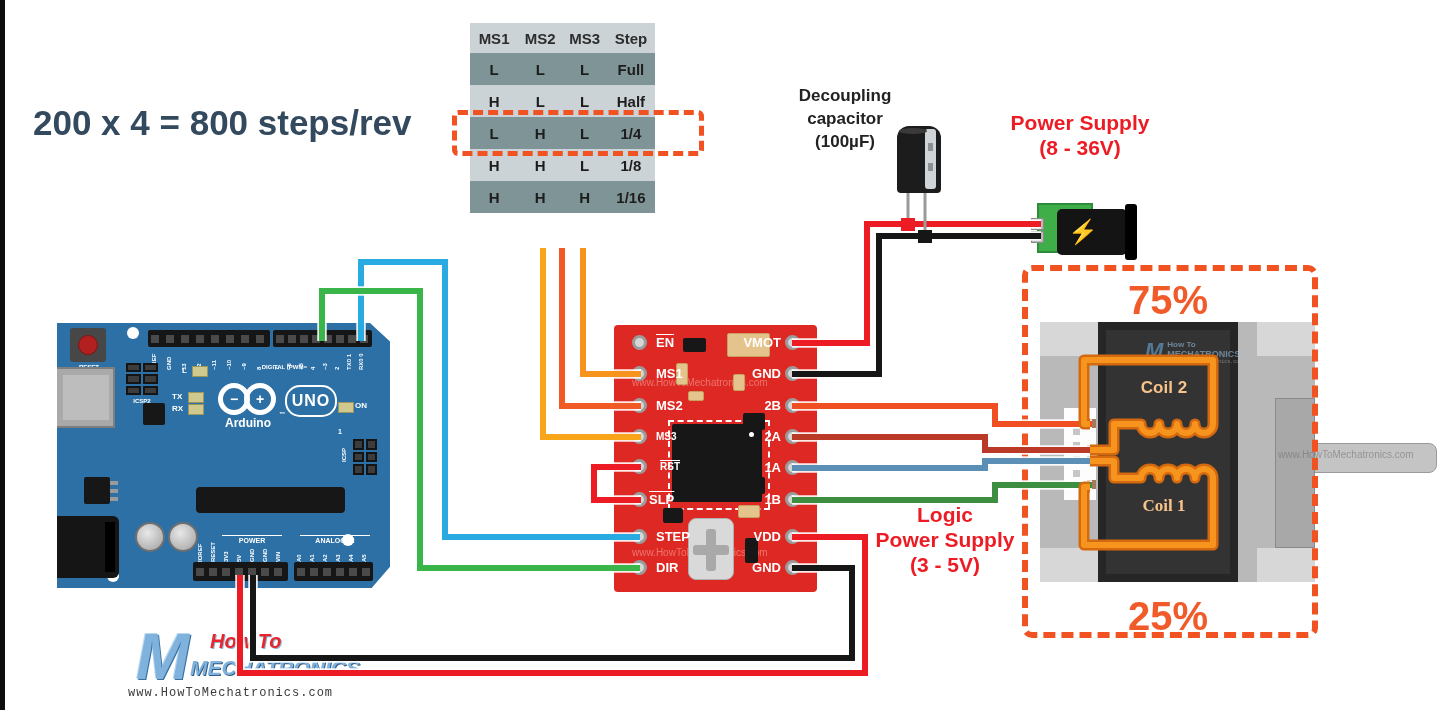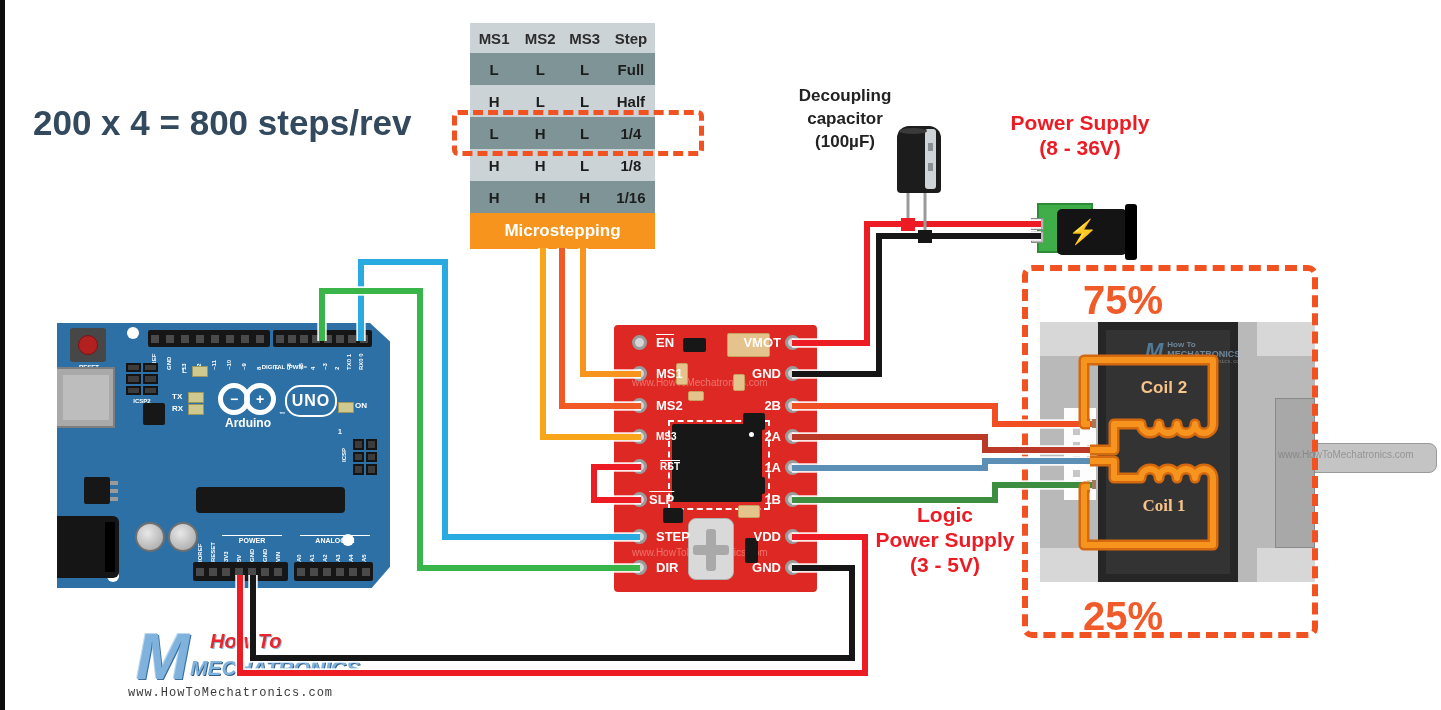--- a/index.html
+++ b/index.html
@@ -30,21 +30,21 @@
   .pin{position:absolute;width:15px;height:15px;border-radius:50%;background:#d6d6d6;
        border:3px solid #9b9b9b;box-sizing:border-box;}
   .dlbl{position:absolute;color:#fff;font-weight:bold;font-size:13px;line-height:16px;}
   .dlbl.sm{font-size:10px;line-height:16px;}
   .ovl{text-decoration:overline;}
   .cmp-blk{position:absolute;background:#171717;border-radius:2px;}
   .cmp-tan{position:absolute;background:#e4c48c;border:1px solid #c9a15f;border-radius:2px;box-sizing:border-box;}
   
   .redtxt{color:#ed1c24;font-weight:bold;font-size:21px;text-align:center;line-height:25px;}
   .blktxt{color:#222;font-weight:bold;font-size:17px;text-align:center;line-height:23px;}
-  .pct{color:#f15a29;font-weight:bold;font-size:40px;}
+  .pct{color:#f15a29;font-weight:bold;font-size:40px;text-align:center;}
   .coillbl{position:absolute;width:78px;text-align:center;color:#f6c38a;font-weight:bold;font-size:17px;}
   .dashbox{position:absolute;border:6px dashed #f15222;border-radius:10px;box-sizing:border-box;pointer-events:none;}
   svg.overlay{position:absolute;left:0;top:0;z-index:40;pointer-events:none;}
 </style>
 </head>
 <body>
 
 <div class="stage">
 
   <div class="abs" style="left:0;top:0;width:5px;height:710px;background:#0d0d0d;"></div>
@@ -81,21 +81,20 @@
       <span>H</span>
       <span>L</span>
       <span>1/8</span>
     </div>
     <div class="trow tdata t-dark">
       <span>H</span>
       <span>H</span>
       <span>H</span>
       <span>1/16</span>
     </div>
-    <div class="trow tfoot ctr" style="justify-content:center;">Microstepping</div>
   </div>
 
   <div class="dashbox" style="left:452px;top:110px;width:252px;height:46px;border-width:5px;border-radius:6px;"></div>
 
   <div class="abs" style="left:57px;top:323px;width:333px;height:265px;background:#2d70a5;
               clip-path:polygon(0 0,94% 0,100% 7%,100% 92%,94.5% 100%,0 100%);">
 
     <div class="abs" style="left:70px;top:4px;width:12px;height:12px;border-radius:50%;background:#fff;"></div>
     <div class="abs" style="left:285px;top:211px;width:12px;height:12px;border-radius:50%;background:#fff;"></div>
     <div class="abs" style="left:50px;top:247px;width:12px;height:12px;border-radius:50%;background:#fff;"></div>

